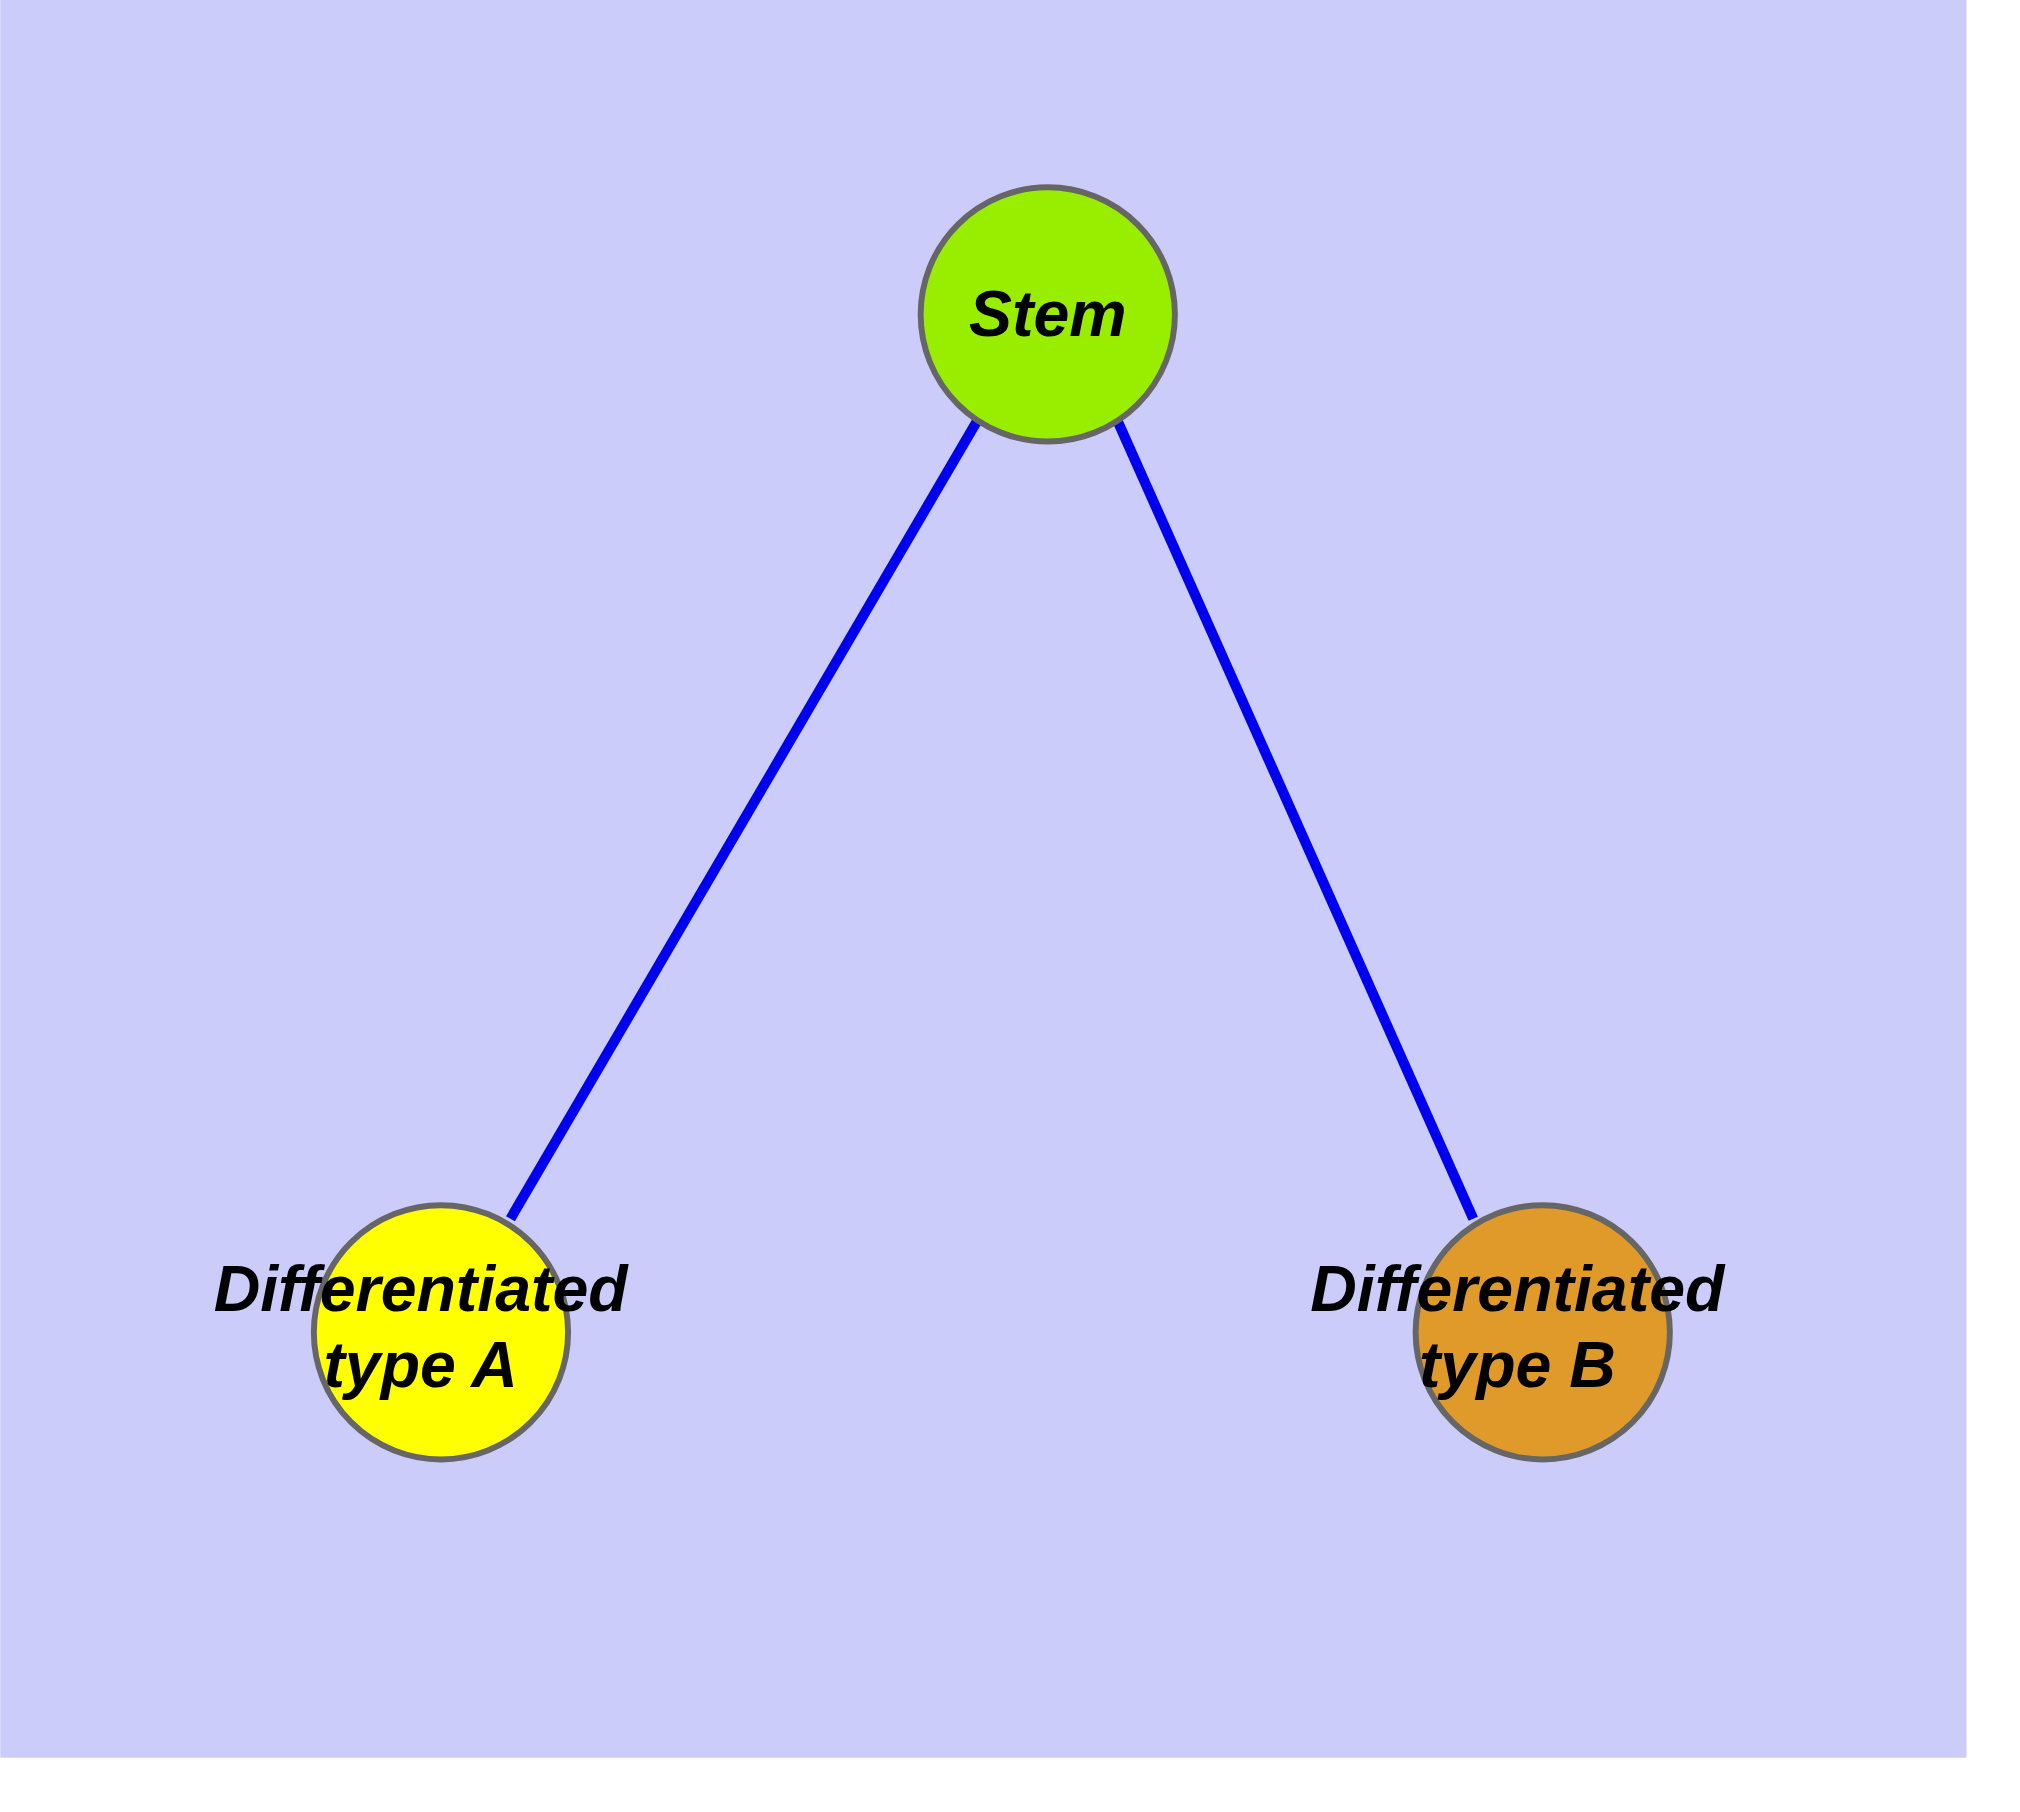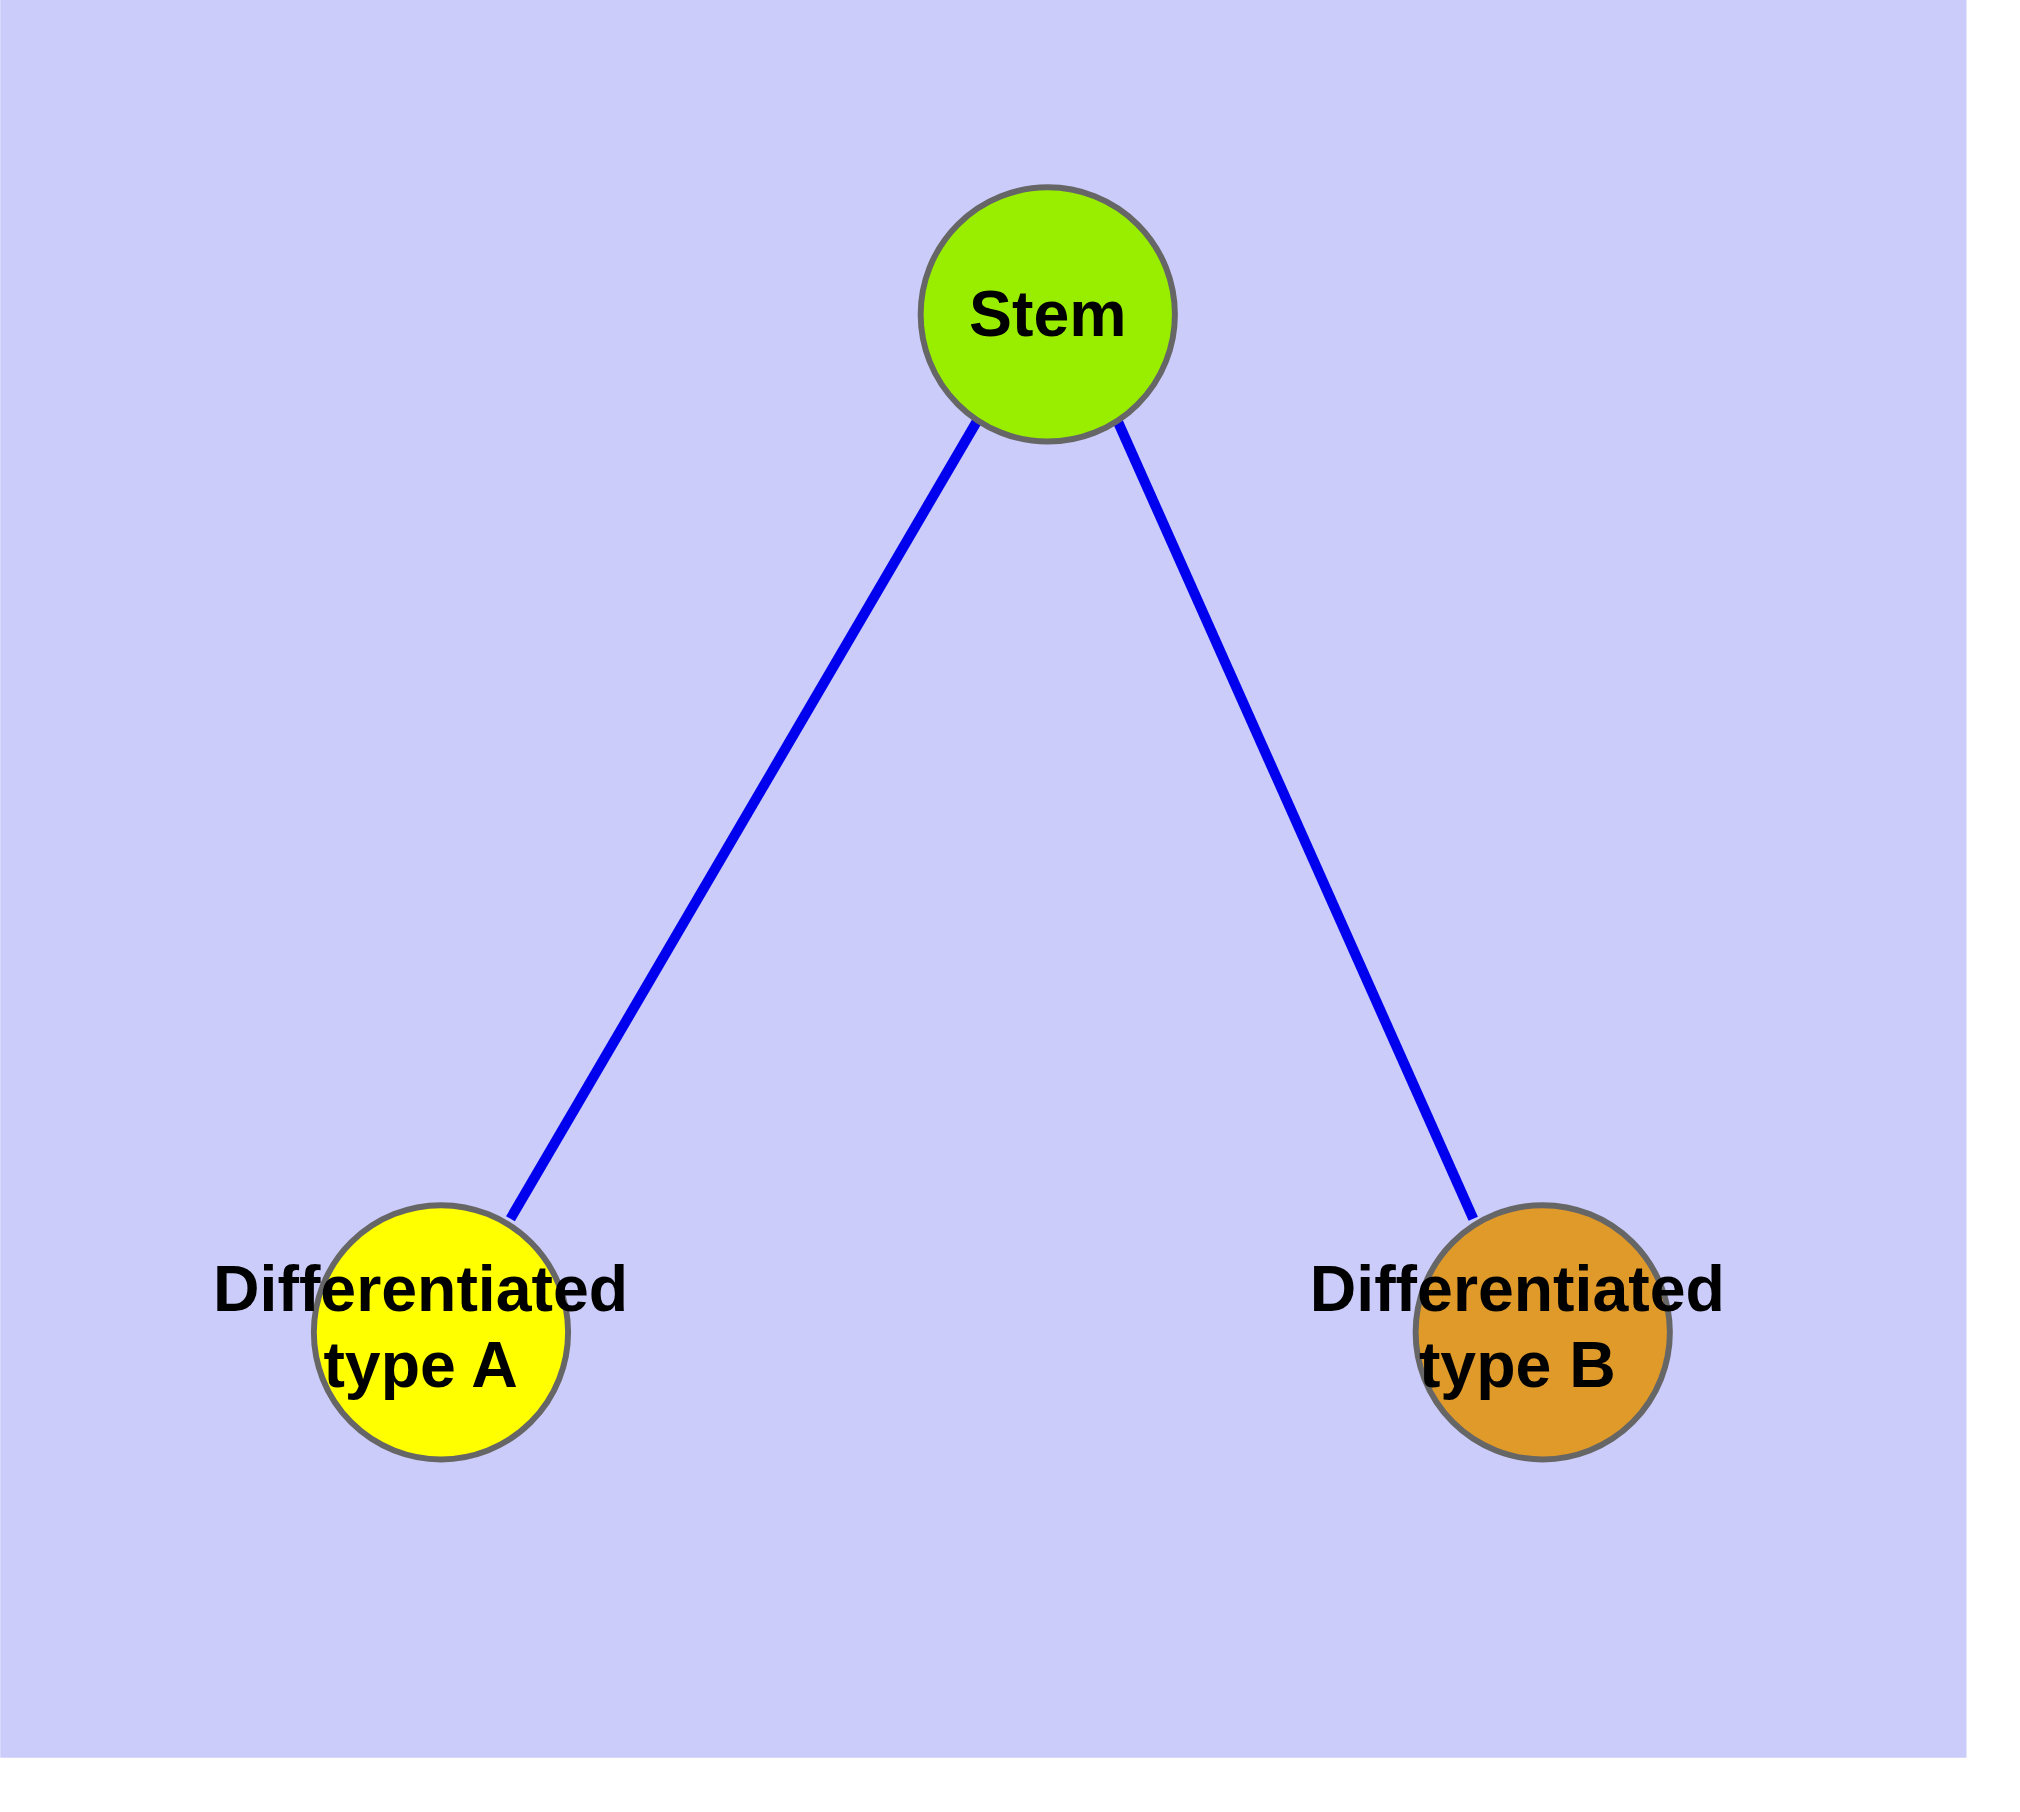--- a/index.html
+++ b/index.html
@@ -11,20 +11,21 @@
   body {
     width: 2021px;
     height: 1812px;
     overflow: hidden;
     font-family: "Liberation Sans", sans-serif;
   }
   #stage {
     position: relative;
     width: 2021px;
     height: 1552px;
+    font-style: italic;
   }
   #graph-canvas {
     position: absolute;
     left: 0;
     top: 0;
     width: 2021px;
     height: 1812px;
     display: block;
   }
   .node-label {

